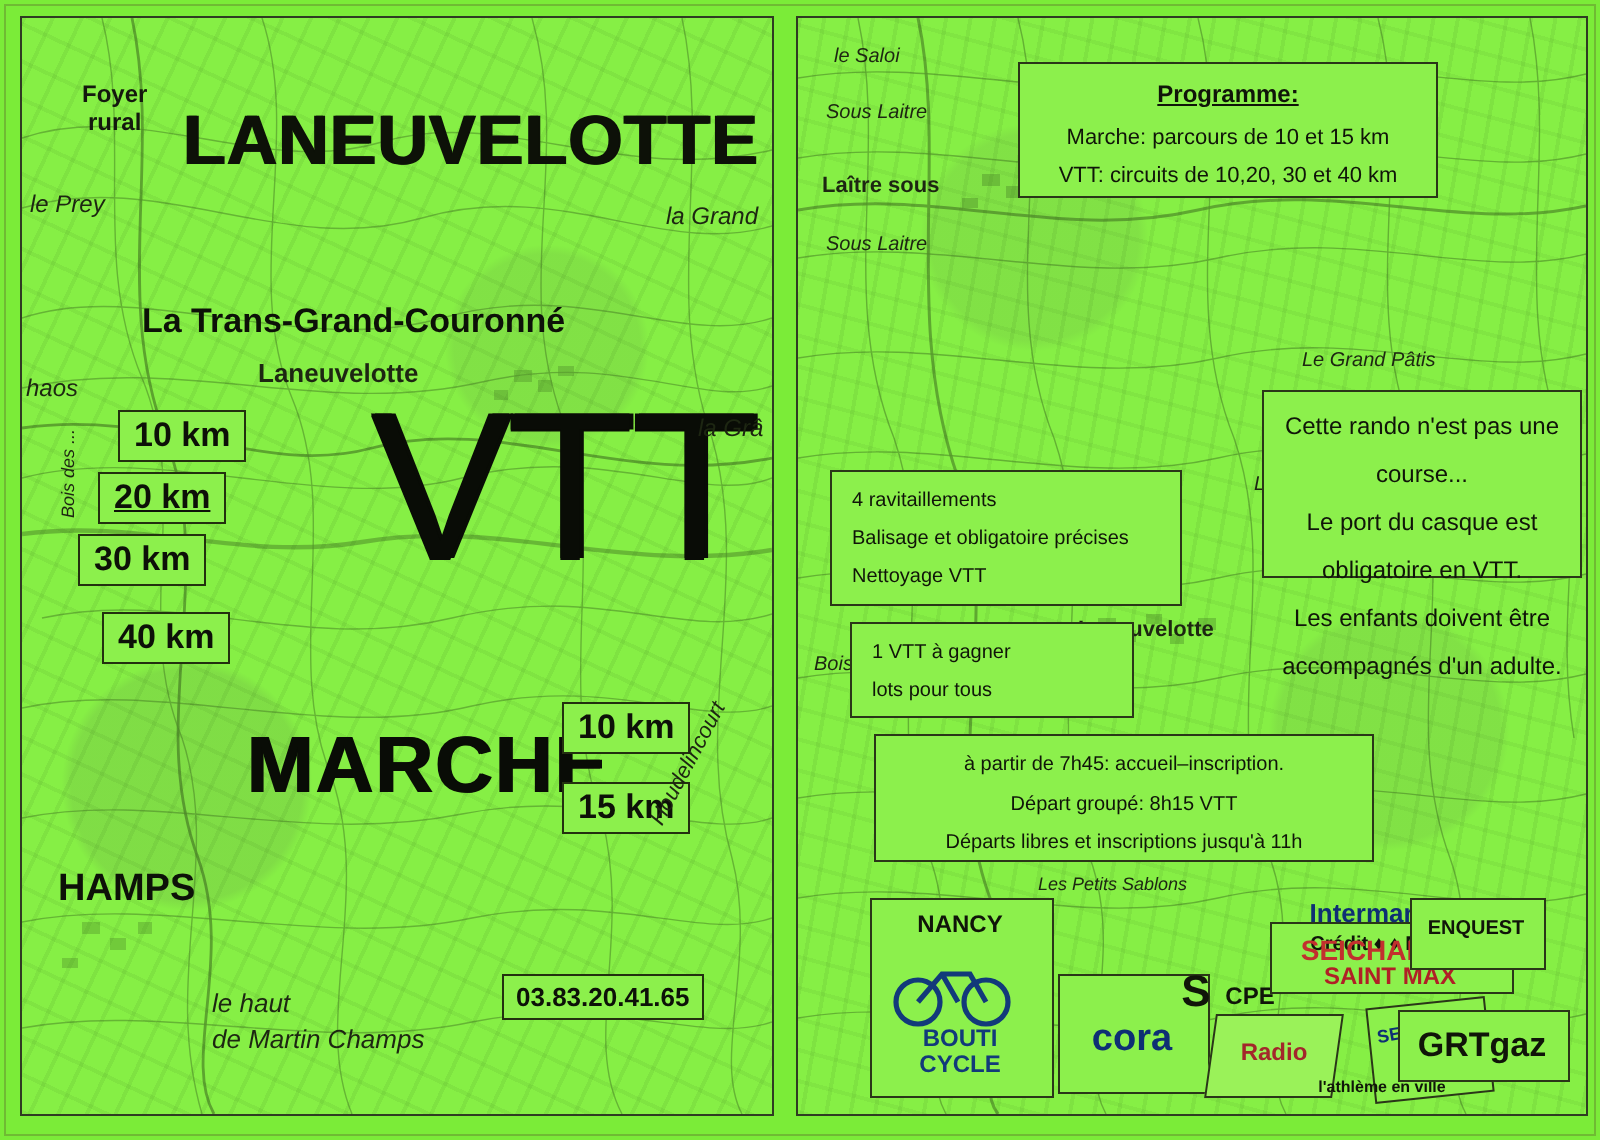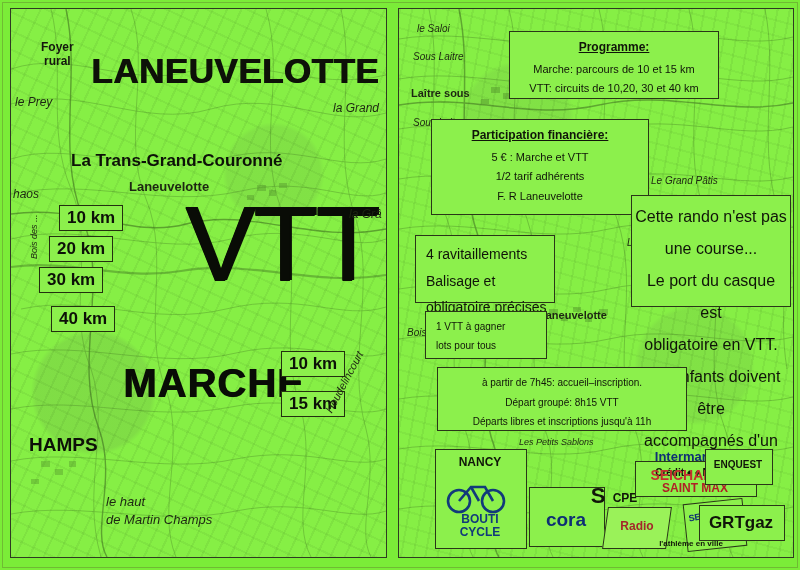--- a/index.html
+++ b/index.html
@@ -179,27 +179,28 @@
       <span>rural</span>
     </div>
 
     <div class="title-town">LANEUVELOTTE</div>
     <div class="subtitle">La Trans-Grand-Couronné</div>
 
     <div class="vtt-big">VTT</div>
     <div class="marche-big">MARCHE</div>
 
     <div class="dist-box" style="left:48px;top:196px;">10 km</div>
-    <div class="dist-box" style="left:38px;top:227px;">20 km</div>
+    <div class="dist-box" style="left:38px;top:227px;text-decoration:underline;">20 km</div>
     <div class="dist-box" style="left:28px;top:258px;">30 km</div>
     <div class="dist-box" style="left:40px;top:297px;">40 km</div>
 
     <div class="dist-box" style="left:270px;top:342px;">10 km</div>
     <div class="dist-box" style="left:270px;top:382px;">15 km</div>
 
+    <div class="phone-box">03.83.20.41.65</div>
 
     <div class="map-label it" style="left:4px;top:86px;">le Prey</div>
     <div class="map-label it" style="left:322px;top:92px;">la Grand</div>
     <div class="map-label bold" style="left:118px;top:170px;">Laneuvelotte</div>
     <div class="map-label it" style="left:338px;top:198px;">la Grâ</div>
     <div class="map-label it" style="left:2px;top:178px;">haos</div>
     <div class="map-label it rot" style="left:18px;top:250px;font-size:9px;">Bois des ...</div>
     <div class="map-label it rot2" style="left:312px;top:400px;font-size:11px;">Houdelincourt</div>
 
     <div class="hamps">HAMPS</div>
@@ -258,43 +259,37 @@
     <div class="map-label it" style="left:40px;top:402px;font-size:9px;">Les Couvres</div>
     <div class="map-label it" style="left:120px;top:428px;font-size:9px;">Les Petits Sablons</div>
     <div class="map-label it" style="left:66px;top:452px;font-size:10px;">Claude</div>
 
     <div class="ibox" style="left:110px;top:22px;width:210px;height:68px;">
       <span class="hd u">Programme:</span>
       <span>Marche: parcours de  10 et 15 km</span><br>
       <span>VTT: circuits de  10,20, 30 et 40  km</span>
     </div>
 
-    <div class="ibox" style="left:32px;top:110px;width:218px;height:96px;">
-      <span class="hd u">Participation financière:</span>
-      <span>5 € : Marche et  VTT</span><br>
-      <span>1/2 tarif adhérents</span><br>
-      <span>F. R Laneuvelotte</span>
-    </div>
-
-    <div class="ibox" style="left:232px;top:186px;width:160px;height:112px;font-size:16px;line-height:2;">
+
+    <div class="ibox" style="left:232px;top:186px;width:160px;height:94px;font-size:12px;line-height:2;">
       <span>Cette rando n'est pas</span>
       <span>une course...</span><br>
       <span>Le port du casque est</span><br>
       <span>obligatoire en VTT.</span><br>
       <span>Les enfants doivent être</span><br>
       <span>accompagnés d'un adulte.</span>
     </div>
 
-    <div class="ibox left-al" style="left:16px;top:226px;width:140px;height:68px;font-size:14px;line-height:1.9;padding-left:10px;">
+    <div class="ibox left-al" style="left:16px;top:226px;width:176px;height:68px;font-size:10px;line-height:1.9;padding-left:10px;">
       <span>4 ravitaillements</span><br>
       <span>Balisage et obligatoire précises</span><br>
       <span>Nettoyage VTT</span>
     </div>
 
-    <div class="ibox left-al" style="left:26px;top:302px;width:122px;height:48px;font-size:10px;line-height:1.9;padding-left:10px;">
+    <div class="ibox left-al" style="left:26px;top:302px;width:142px;height:48px;font-size:10px;line-height:1.9;padding-left:10px;">
       <span>1 VTT à gagner</span><br>
       <span>lots pour tous</span>
     </div>
 
     <div class="ibox" style="left:38px;top:358px;width:250px;height:64px;font-size:10px;line-height:1.95;">
       <span>à partir de 7h45:  accueil–inscription.</span><br>
       <span>Départ groupé: 8h15  VTT</span><br>
       <span>Départs libres et inscriptions jusqu'à 11h</span>
     </div>
 

